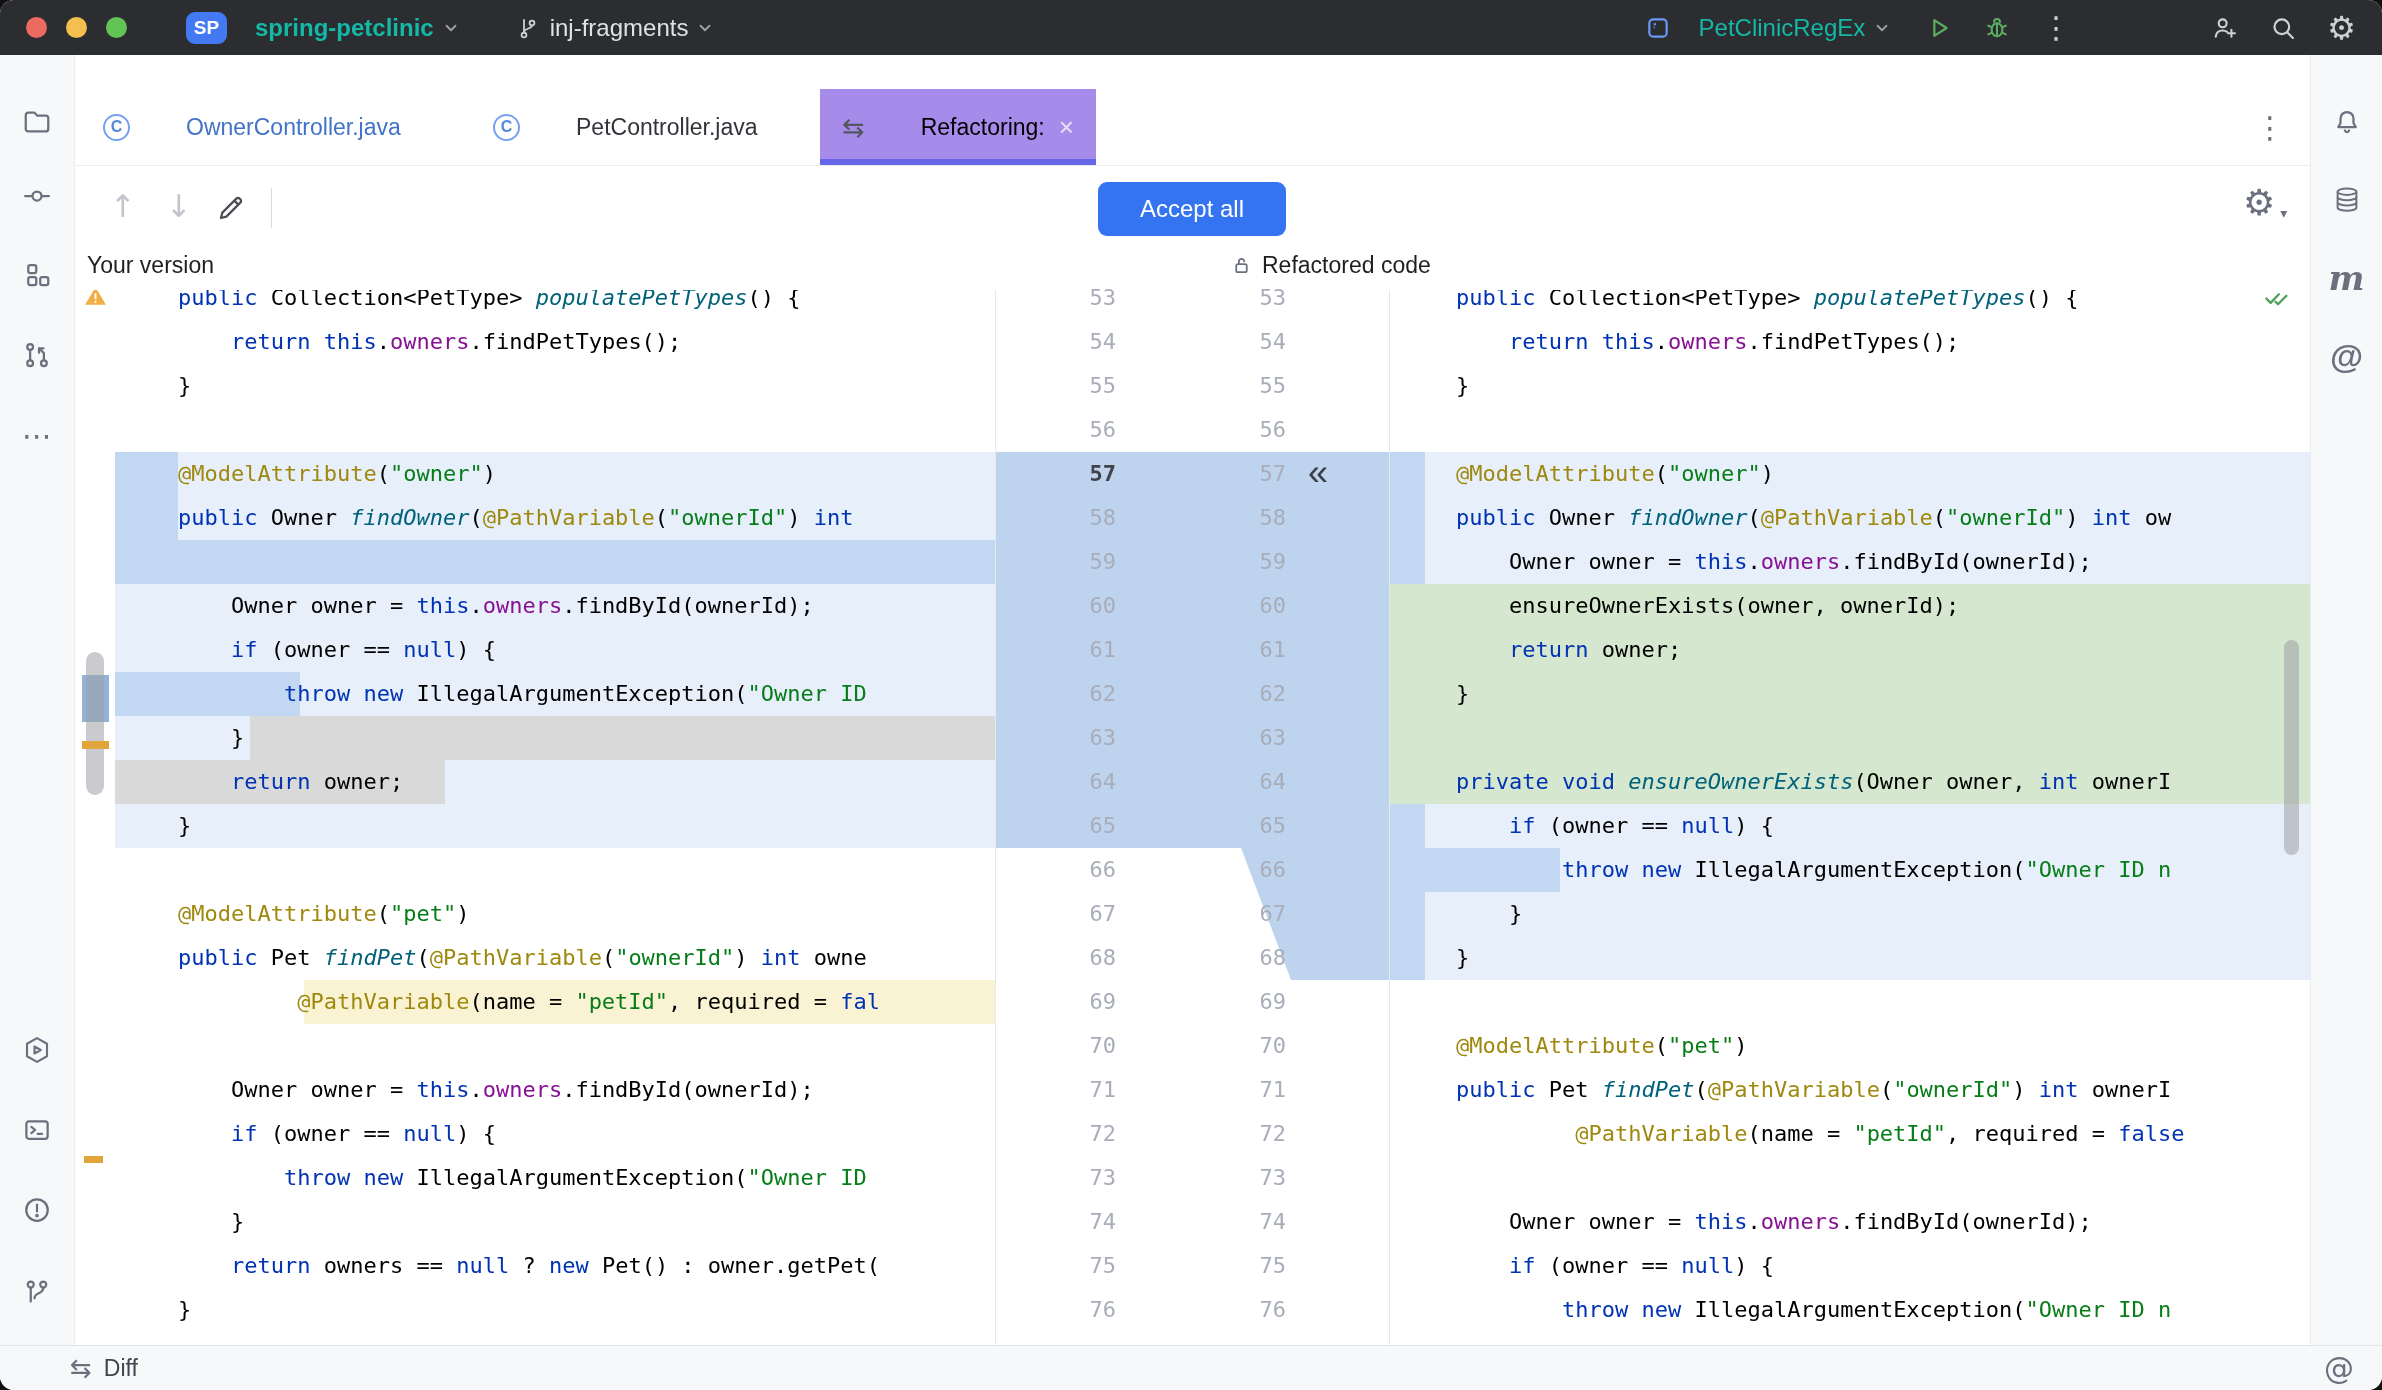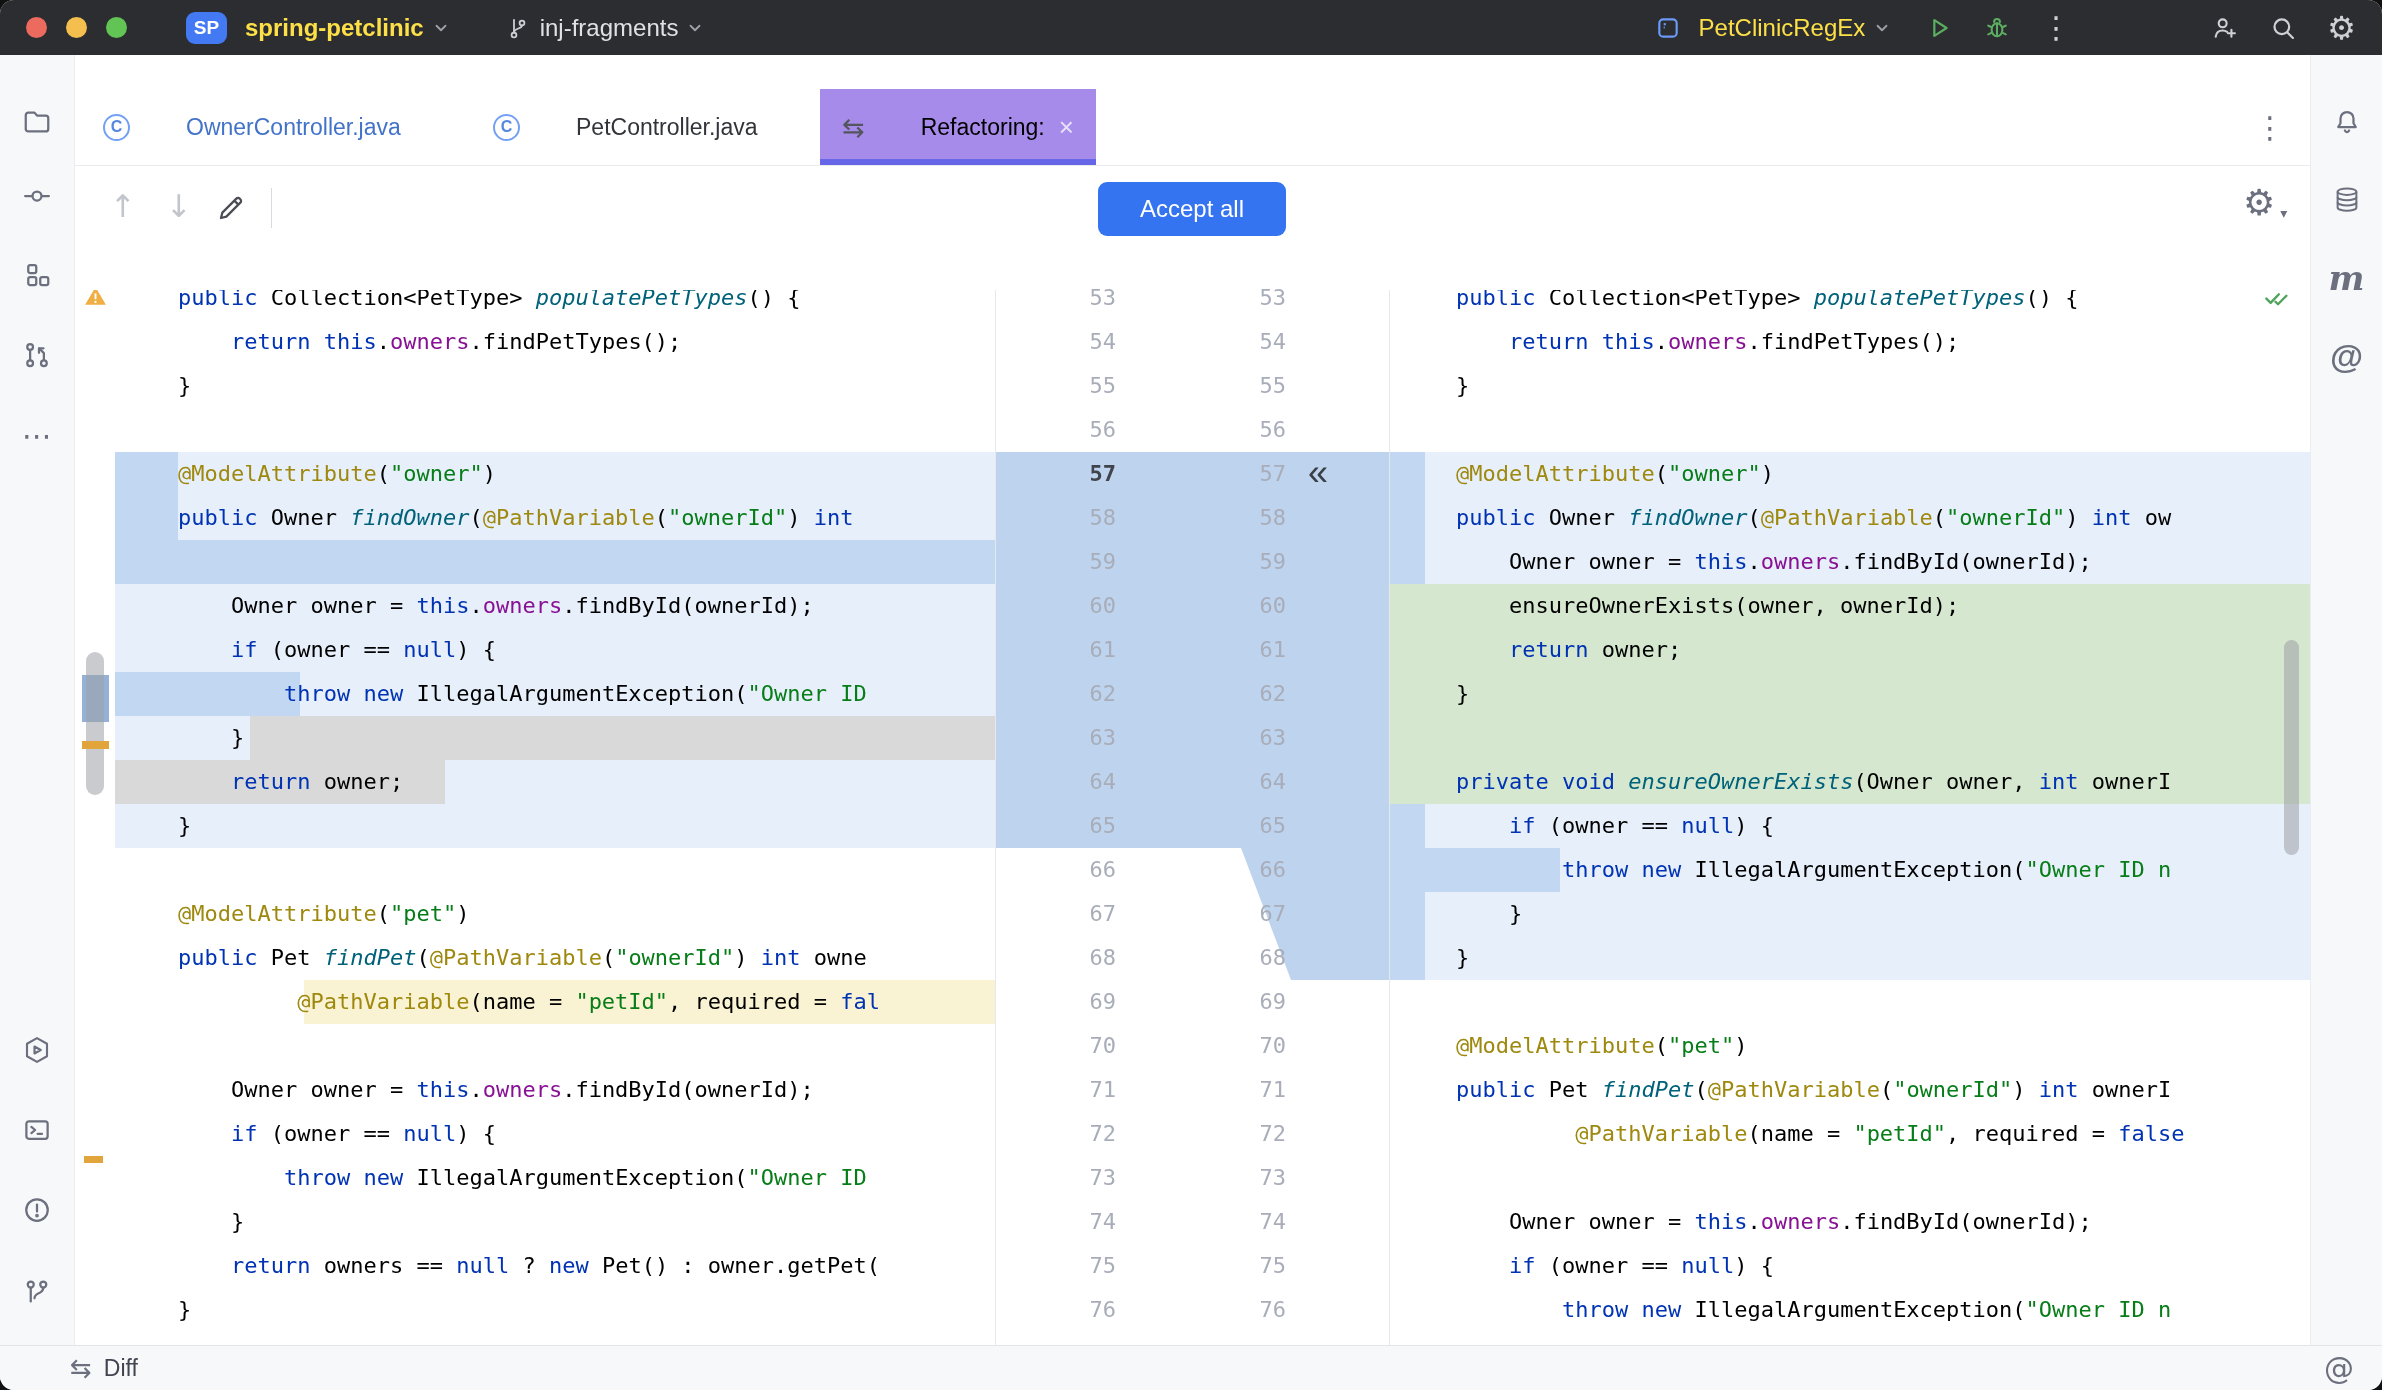--- a/index.html
+++ b/index.html
@@ -14,21 +14,21 @@
   }
   *{margin:0;padding:0;box-sizing:border-box;}
   body{background:#111;font-family:"Liberation Sans","DejaVu Sans",sans-serif;}
   .window{position:relative;width:2382px;height:1390px;background:#fff;border-radius:14px;overflow:hidden;}
   svg{display:block;}
   
   .titlebar{position:absolute;left:0;top:0;width:2382px;height:55px;background:var(--titlebar_bg);}
   .tb-left{position:absolute;left:26px;top:0;height:55px;display:flex;align-items:center;}
   .light{width:21px;height:21px;border-radius:50%;margin-right:19px;}
   .badge{width:41px;height:32px;border-radius:9px;background:#4379F2;color:#fff;font-size:19px;font-weight:700;display:flex;align-items:center;justify-content:center;margin-left:40px;}
-  .tb-name{color:#fde047;font-size:24px;font-weight:600;margin-left:18px;}
+  .tb-name{color:#14b8a6;font-size:24px;font-weight:600;margin-left:28px;}
   .tb-branchname{color:#DFE1E5;font-size:24px;font-weight:400;margin-left:10px;}
   .chev{margin-left:8px;color:#9DA0A6;}
   .tb-right{position:absolute;right:26px;top:0;height:55px;display:flex;align-items:center;color:#CED0D6;}
   .tb-run{display:flex;align-items:center;}
   .tb-icon{margin-left:30px;display:flex;align-items:center;}
   .kebab{font-size:30px;color:#CED0D6;font-family:"DejaVu Sans",sans-serif;}
   
   .leftstrip{position:absolute;left:0;top:55px;width:75px;height:1290px;background:var(--panel_bg);border-right:1px solid var(--border);}
   .rightstrip{position:absolute;left:2310px;top:55px;width:72px;height:1290px;background:var(--panel_bg);border-left:1px solid var(--border);}
   .stripico{position:absolute;left:50%;transform:translateX(-50%);width:34px;height:34px;display:flex;align-items:center;justify-content:center;color:var(--icon);}
@@ -268,20 +268,32 @@
         <svg width="32" height="32" viewBox="0 0 24 24" fill="none" stroke="currentColor" stroke-width="1.7" stroke-linejoin="round">
           <path d="M4.5 19.5l1-4L16 5a1.8 1.8 0 0 1 2.6 0l.4.4a1.8 1.8 0 0 1 0 2.6L8.5 18.5z"></path>
           <line x1="14.5" y1="6.5" x2="17.5" y2="9.5"></line>
         </svg>
       </span>
     <span class="tsep"></span>
     <button class="btn-accept">Accept all</button>
     <span class="gear2"><span>⚙</span><span class="caret">▾</span></span>
   </div>
 
+  <div class="headers">
+    <span class="hv">Your version</span>
+    <span class="hr">
+      <span>
+          <svg width="23" height="23" viewBox="0 0 24 24" fill="none" stroke="#6C707E" stroke-width="1.8" stroke-linejoin="round">
+            <rect x="6.5" y="10.5" width="11" height="8.5" rx="1.8"></rect>
+            <path d="M9.3 10.5V7.8a2.8 2.8 0 0 1 5.6 0" stroke-linecap="round"></path>
+          </svg>
+        </span>
+      <span>Refactored code</span>
+    </span>
+  </div>
 
   <div class="diff">
 
     <div class="pane pane-left">
       <div class="bg" style="left:40px;top:162px;width:880px;height:396px;background:var(--diff_changed_bg)"></div>
       <div class="bg" style="left:40px;top:162px;width:63px;height:88px;background:var(--diff_changed_word)"></div>
       <div class="bg" style="left:40px;top:250px;width:880px;height:44px;background:var(--diff_changed_word)"></div>
       <div class="bg" style="left:40px;top:382px;width:185px;height:44px;background:var(--diff_changed_word)"></div>
       <div class="bg" style="left:175px;top:426px;width:745px;height:44px;background:var(--diff_excluded_bg)"></div>
       <div class="bg" style="left:40px;top:470px;width:330px;height:44px;background:var(--diff_excluded_bg)"></div>

